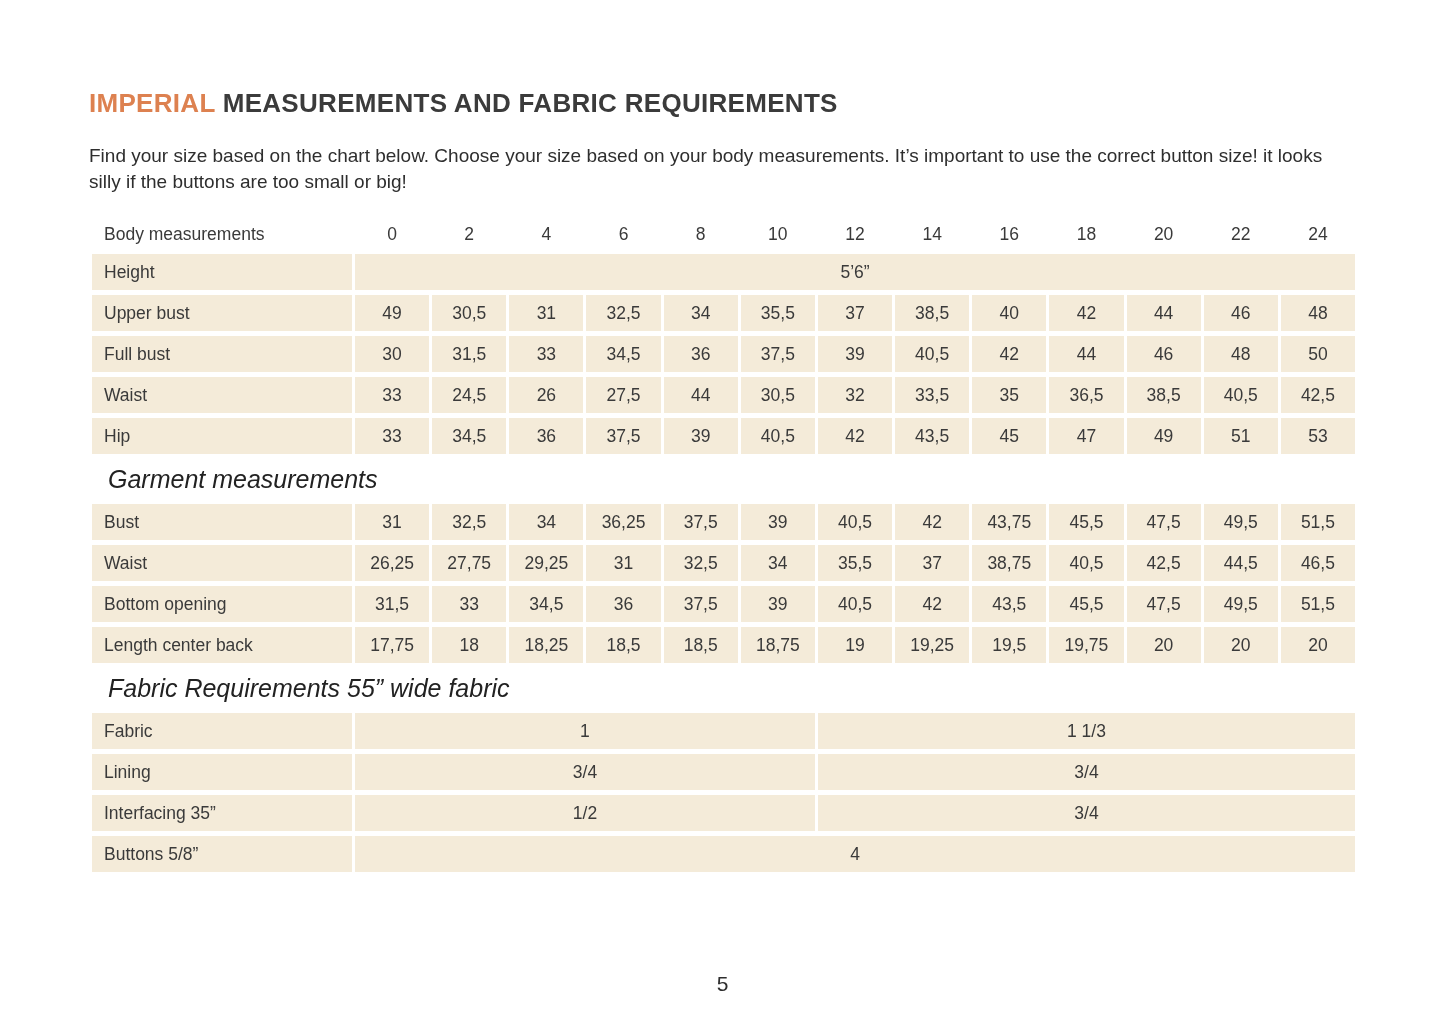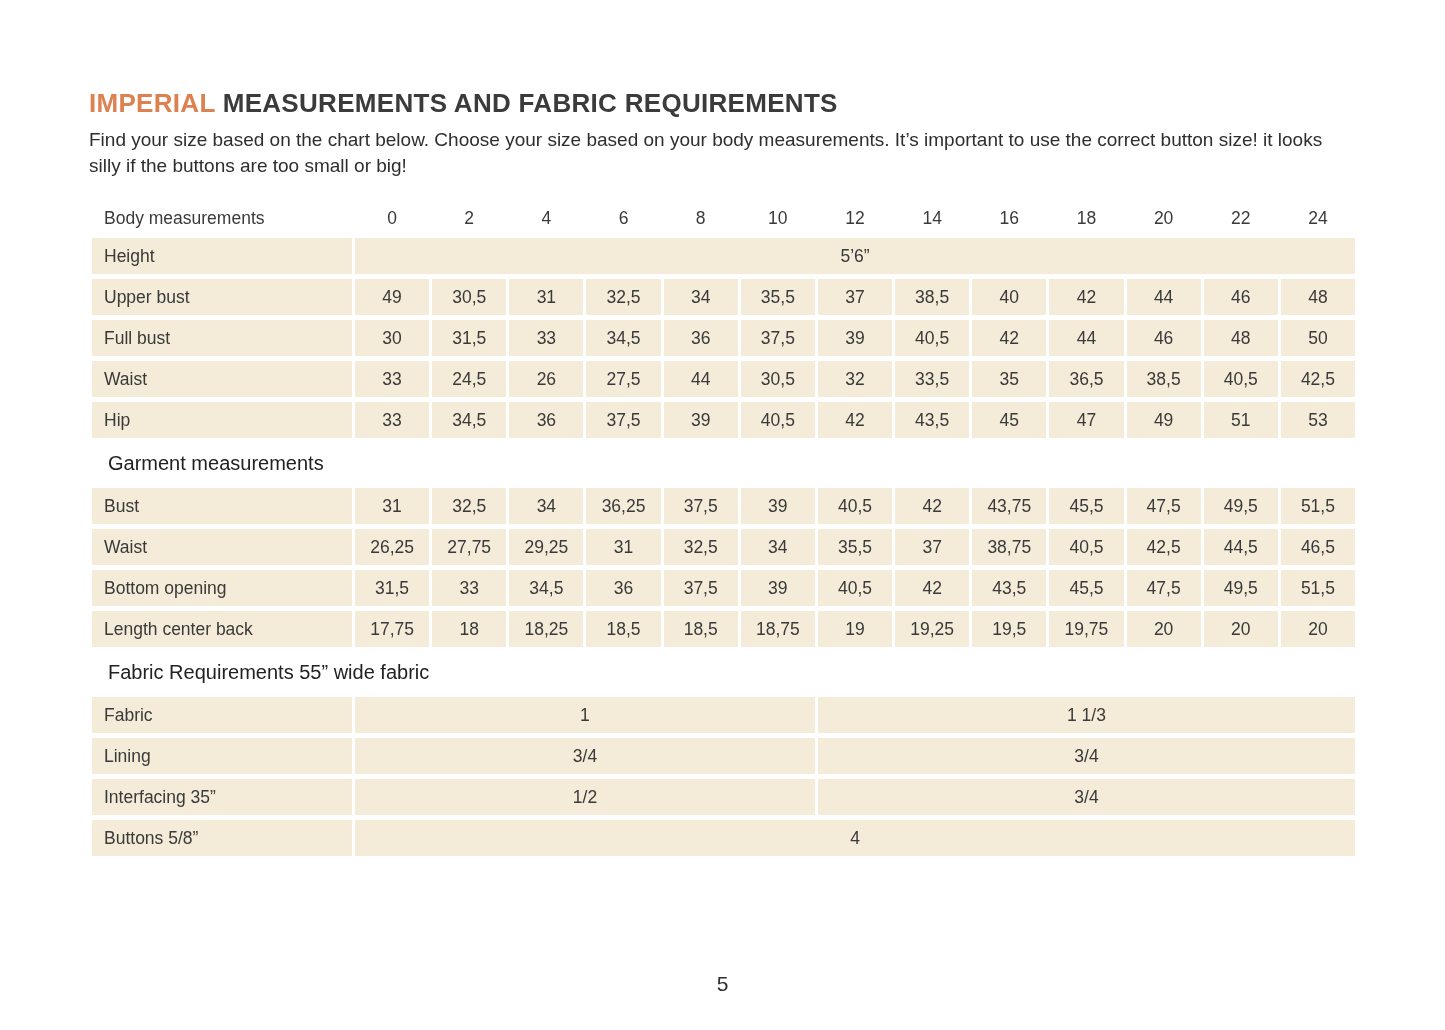--- a/index.html
+++ b/index.html
@@ -11,21 +11,21 @@
     color: #3a3a3a;
     overflow: hidden;
   }
   .content { position: absolute; left: 89px; top: 88px; width: 1270px; }
 
   .page-title {
     font-size: 26px;
     font-weight: bold;
     letter-spacing: 0.3px;
     color: #3b3b3b;
-    margin-bottom: 8px;
+    margin-bottom: 24px;
   }
   .page-title .hl { color: #dd8150; }
 
   .intro {
     font-size: 19px;
     line-height: 26px;
     color: #2e2e2e;
     max-width: 1268px;
     margin-bottom: 24px;
   }
@@ -51,22 +51,23 @@
   }
   .label { justify-content: flex-start; padding-left: 12px; }
   .hcell { background: transparent; height: 30px; }
   .title-row {
     grid-column: 1 / -1;
     background: transparent;
     height: 40px;
     display: flex;
     align-items: center;
     padding-left: 16px;
-    font-size: 20px;
+    font-size: 25px;
     color: #222222;
+    font-style: italic;
   }
   .span-all   { grid-column: 2 / -1; }
   .span-left  { grid-column: 2 / span 6; }
   .span-right { grid-column: 8 / span 7; }
 
   .page-number {
     position: absolute;
     left: 0; right: 0;
     top: 972px;
     text-align: center;

